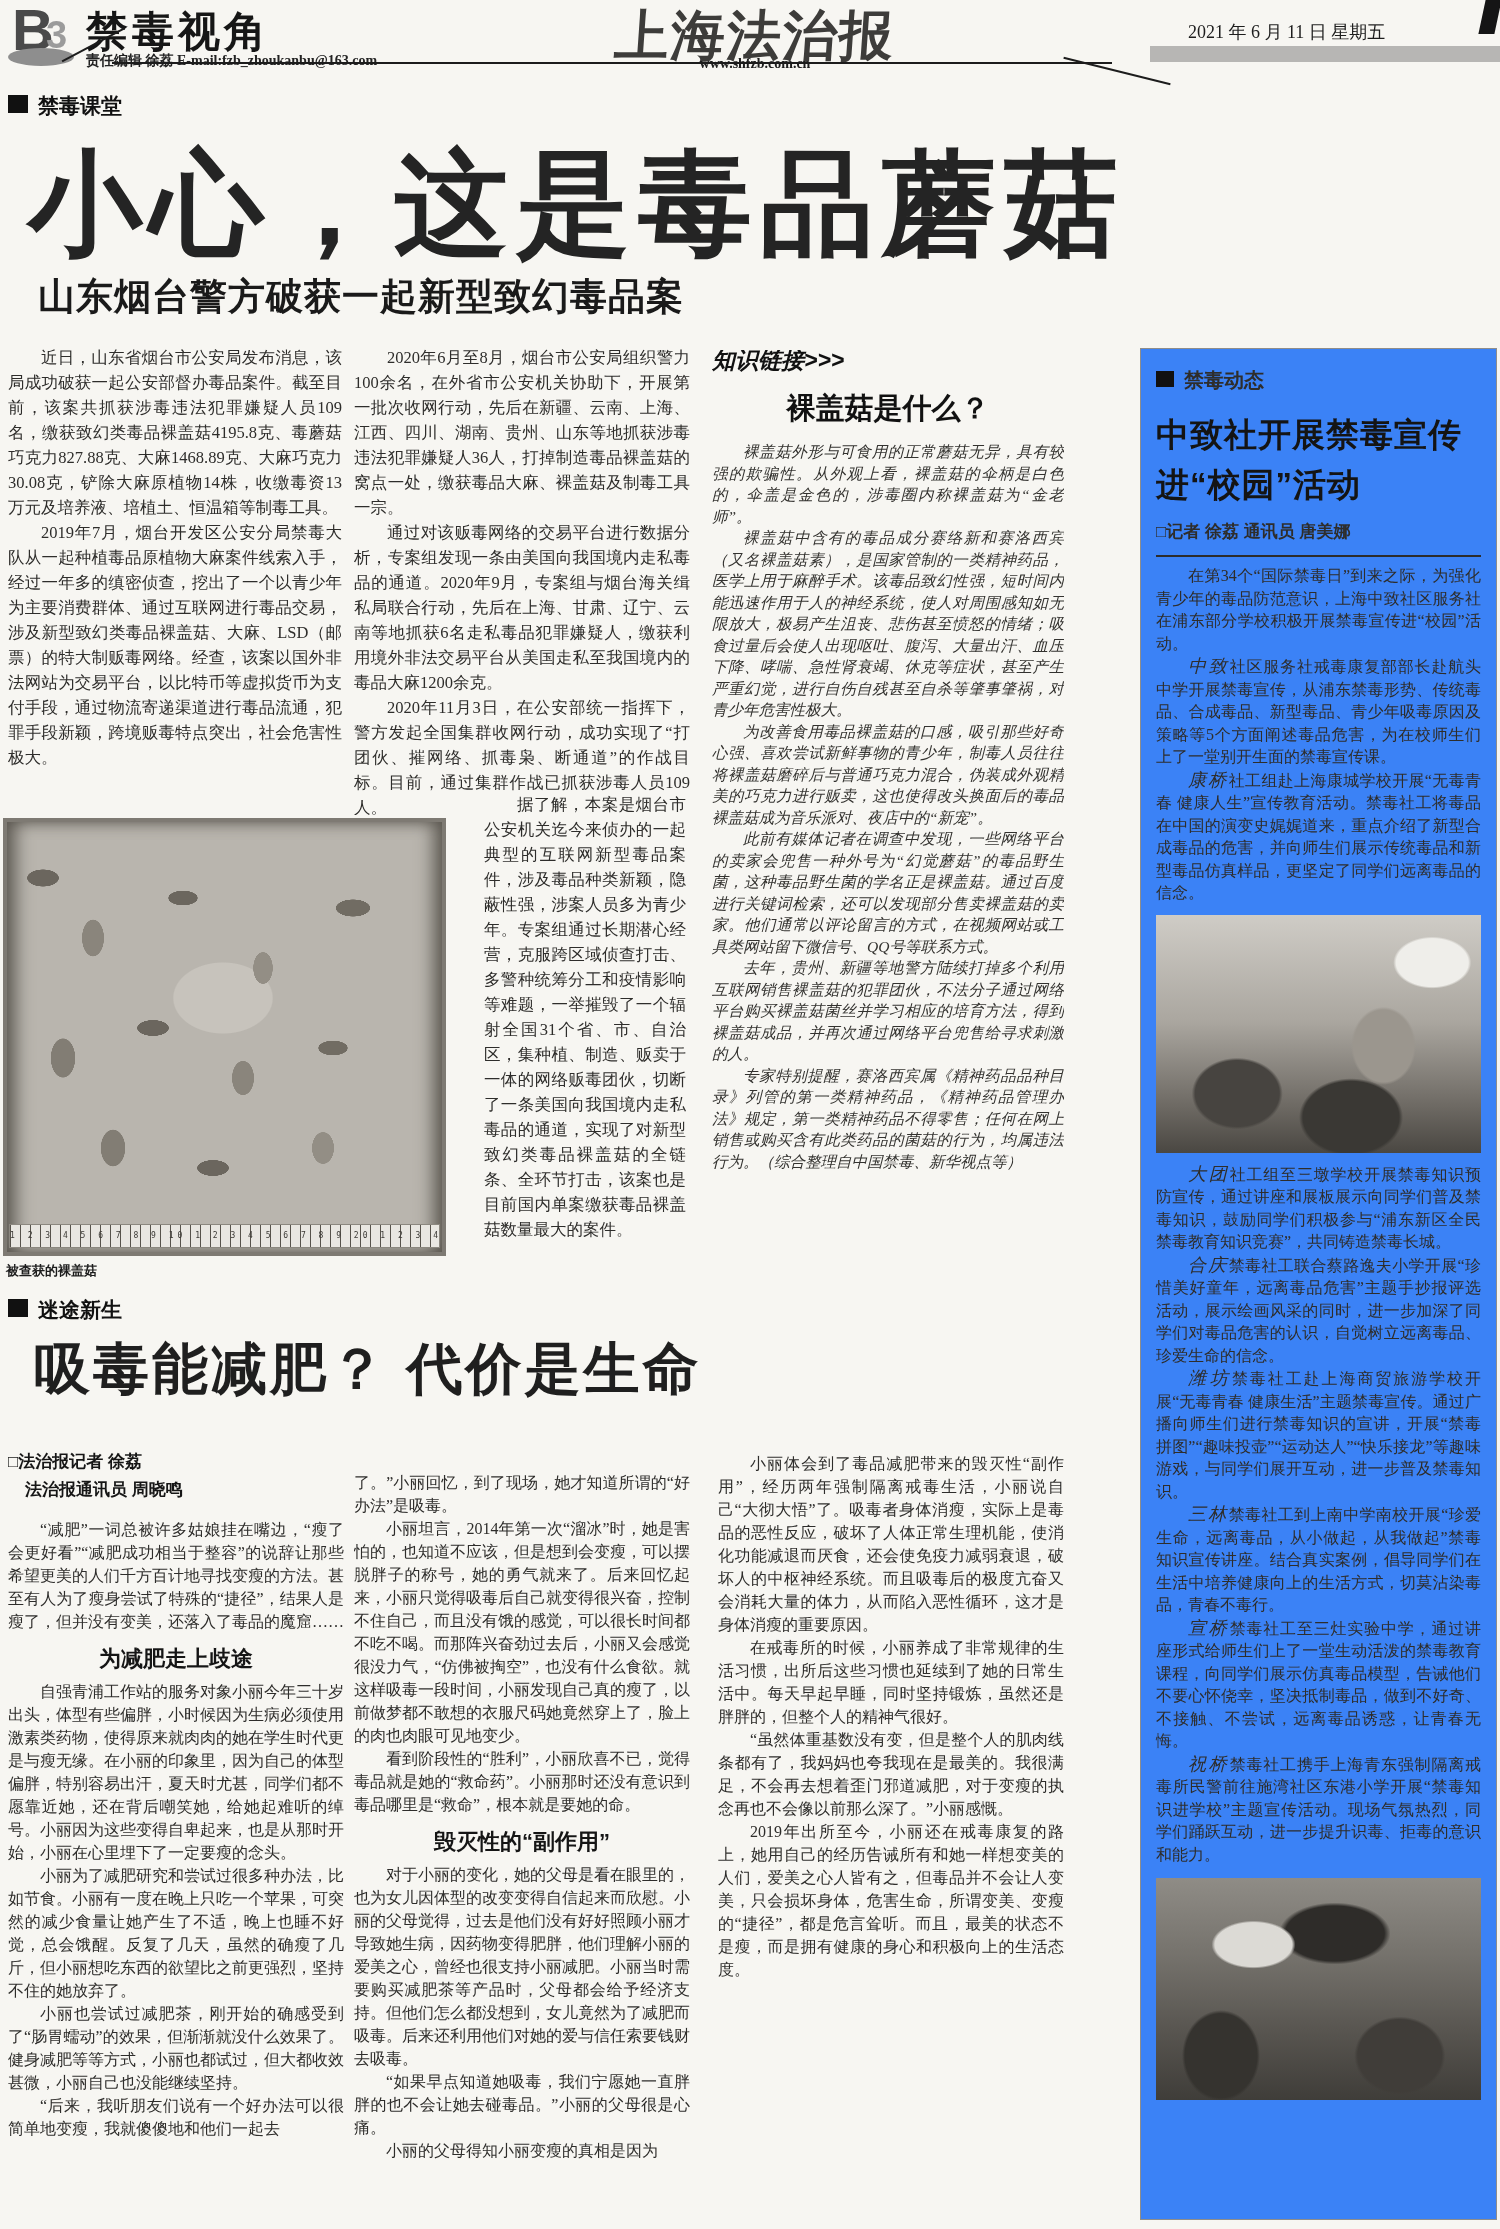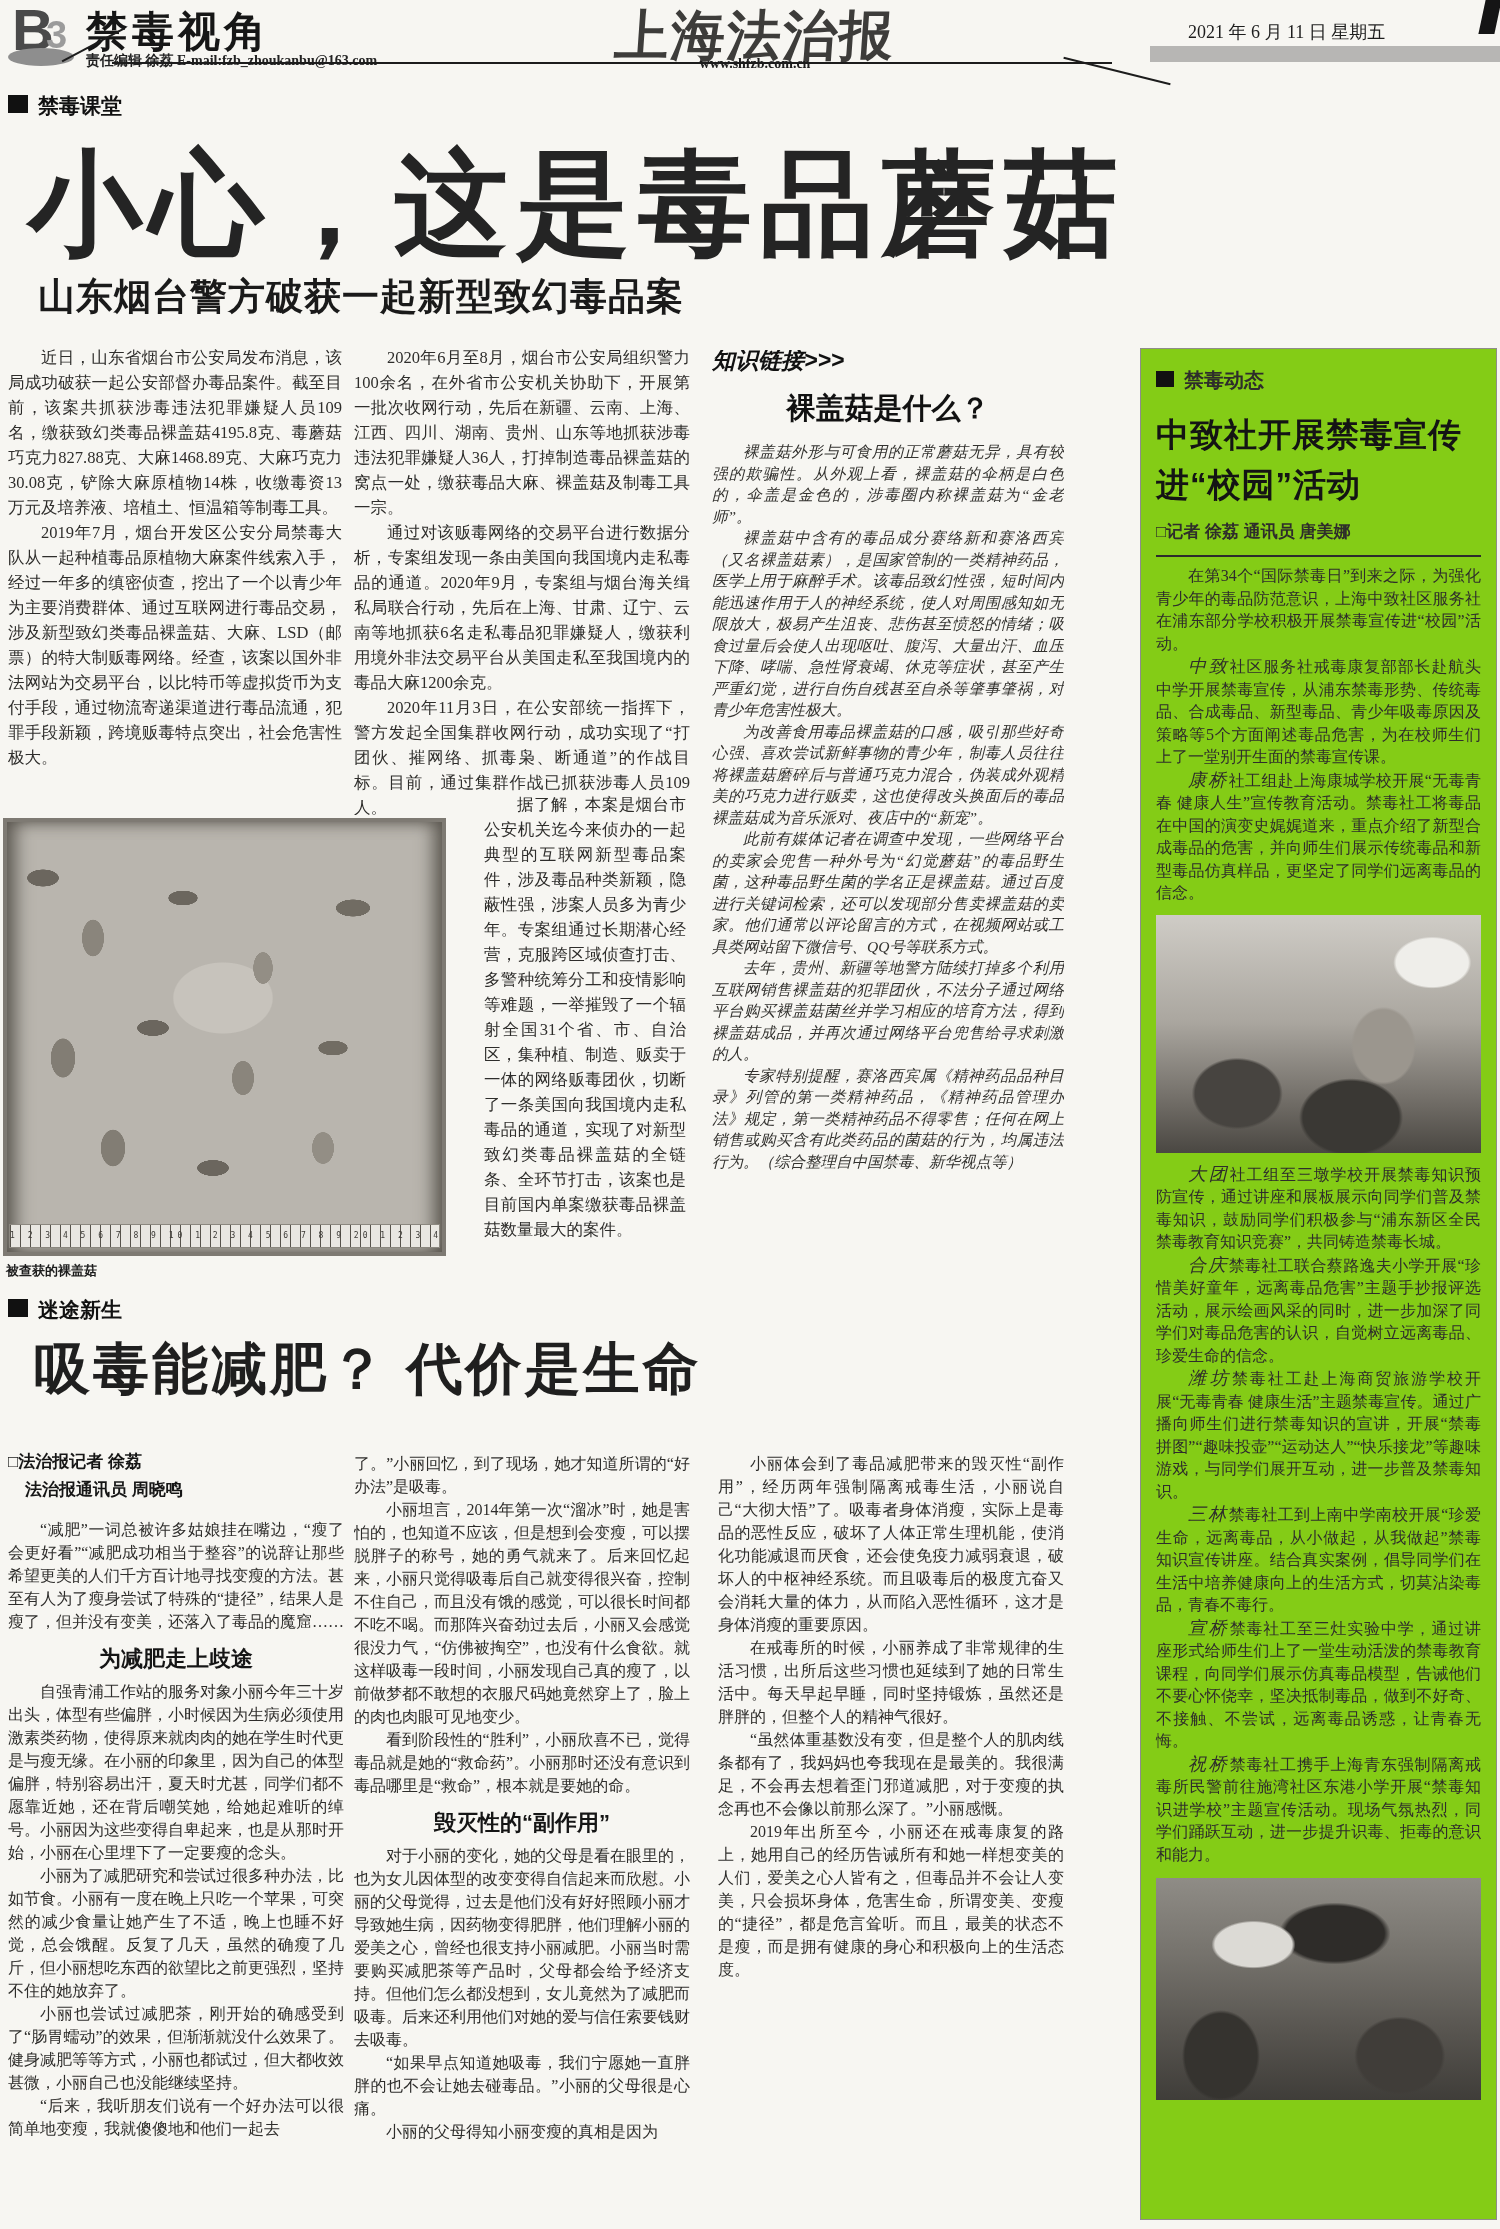--- a/index.html
+++ b/index.html
@@ -21,21 +21,21 @@
   .graybar{position:absolute;left:1150px;top:46px;width:350px;height:16px;background:#b7b6b4;}
   .corner{position:absolute;left:1482px;top:0px;width:16px;height:34px;background:#151515;transform:skewX(-12deg);}
   
   .kicker{position:absolute;font-family:"Liberation Sans",sans-serif;font-weight:bold;font-size:21px;color:#111;}
   .kicker .sq{display:inline-block;width:20px;height:18px;background:#111;margin-right:10px;}
   
   .h1-top{position:absolute;left:28px;top:128px;font-family:"Liberation Sans",sans-serif;font-weight:900;font-size:114px;letter-spacing:8px;color:#242424;white-space:nowrap;}
   .h2-top{position:absolute;left:38px;top:272px;font-family:"Liberation Sans",sans-serif;font-weight:900;font-size:37px;letter-spacing:1px;color:#1a1a1a;}
   .col{position:absolute;overflow:hidden;text-align:justify;}
   .col p{margin:0;text-indent:2em;}
-  .col p.noind{text-indent:0;}
+  .col p.noind{text-indent:0;margin-top:19px;}
   .tcol{font-size:16.5px;line-height:25px;}
   .ncol{font-size:16.5px;line-height:25px;}
   .bcol{font-size:16px;line-height:23px;}
   .subhead{font-family:"Liberation Sans",sans-serif;font-weight:bold;font-size:22px;text-align:center;text-indent:0 !important;margin:14px 0 10px 0 !important;color:#151515;}
   
   .photo-mush{position:absolute;left:3px;top:818px;width:443px;height:438px;background:#b9b5ae;
     box-shadow:inset 0 0 0 4px #7e7a73, inset 12px 0 18px #5a564f, inset -12px 0 18px #5a564f;overflow:hidden;}
   .photo-mush .blobs{position:absolute;inset:0;background:
     radial-gradient(ellipse 26px 14px at 40px 60px,#6b665e 0 60%,transparent 62%),
     radial-gradient(ellipse 18px 30px at 90px 120px,#8a857c 0 60%,transparent 62%),
@@ -55,21 +55,21 @@
     color:#3c3a36;line-height:22px;white-space:nowrap;overflow:hidden;
     background-image:repeating-linear-gradient(90deg,#57534c 0 1px,transparent 1px 10px);}
   .caption{position:absolute;left:6px;top:1262px;font-weight:bold;font-size:13px;color:#1d1d1d;}
   
   .kbox{position:absolute;left:712px;top:350px;width:352px;height:948px;overflow:hidden;}
   .kbox .klabel{font-family:"Liberation Sans",sans-serif;font-weight:900;font-size:23px;color:#111;margin:0 0 26px 0;}
   .kbox .ktitle{font-family:"Liberation Sans",sans-serif;font-weight:900;font-size:29px;color:#111;text-align:center;margin:0 0 22px 0;}
   .kbox p{margin:0;text-indent:2em;font-style:italic;font-size:15.5px;line-height:21.5px;text-align:justify;color:#33322f;}
   
   .sidebar{position:absolute;left:1140px;top:348px;width:357px;height:1872px;border:1px solid #8f8d8a;
-    box-sizing:border-box;padding:18px 15px;overflow:hidden;background:#84cc16;}
+    box-sizing:border-box;padding:18px 15px;overflow:hidden;background:#3b82f6;}
   .sidebar .kick{font-family:"Liberation Sans",sans-serif;font-weight:bold;font-size:20px;margin-bottom:16px;}
   .sidebar .kick .sq{display:inline-block;width:18px;height:16px;background:#111;margin-right:10px;}
   .sidebar h3{margin:0;font-family:"Liberation Sans",sans-serif;font-weight:900;font-size:33px;letter-spacing:1px;color:#141414;line-height:50px;}
   .sidebar .sbyline{font-family:"Liberation Sans",sans-serif;font-weight:bold;font-size:17px;margin:10px 0 8px 0;
     border-bottom:2px solid #2c2c2c;padding-bottom:12px;}
   .sidebar p{margin:0;text-indent:2em;font-size:16px;line-height:22.5px;text-align:justify;}
   .sidebar p .lead{font-weight:normal;font-style:italic;font-size:18px;letter-spacing:2px;}
   .sphoto{width:100%;height:238px;margin:10px 0;}
   .sphoto1{background:
     radial-gradient(ellipse 60px 40px at 85% 20%,#efeeea 0 60%,transparent 65%),

